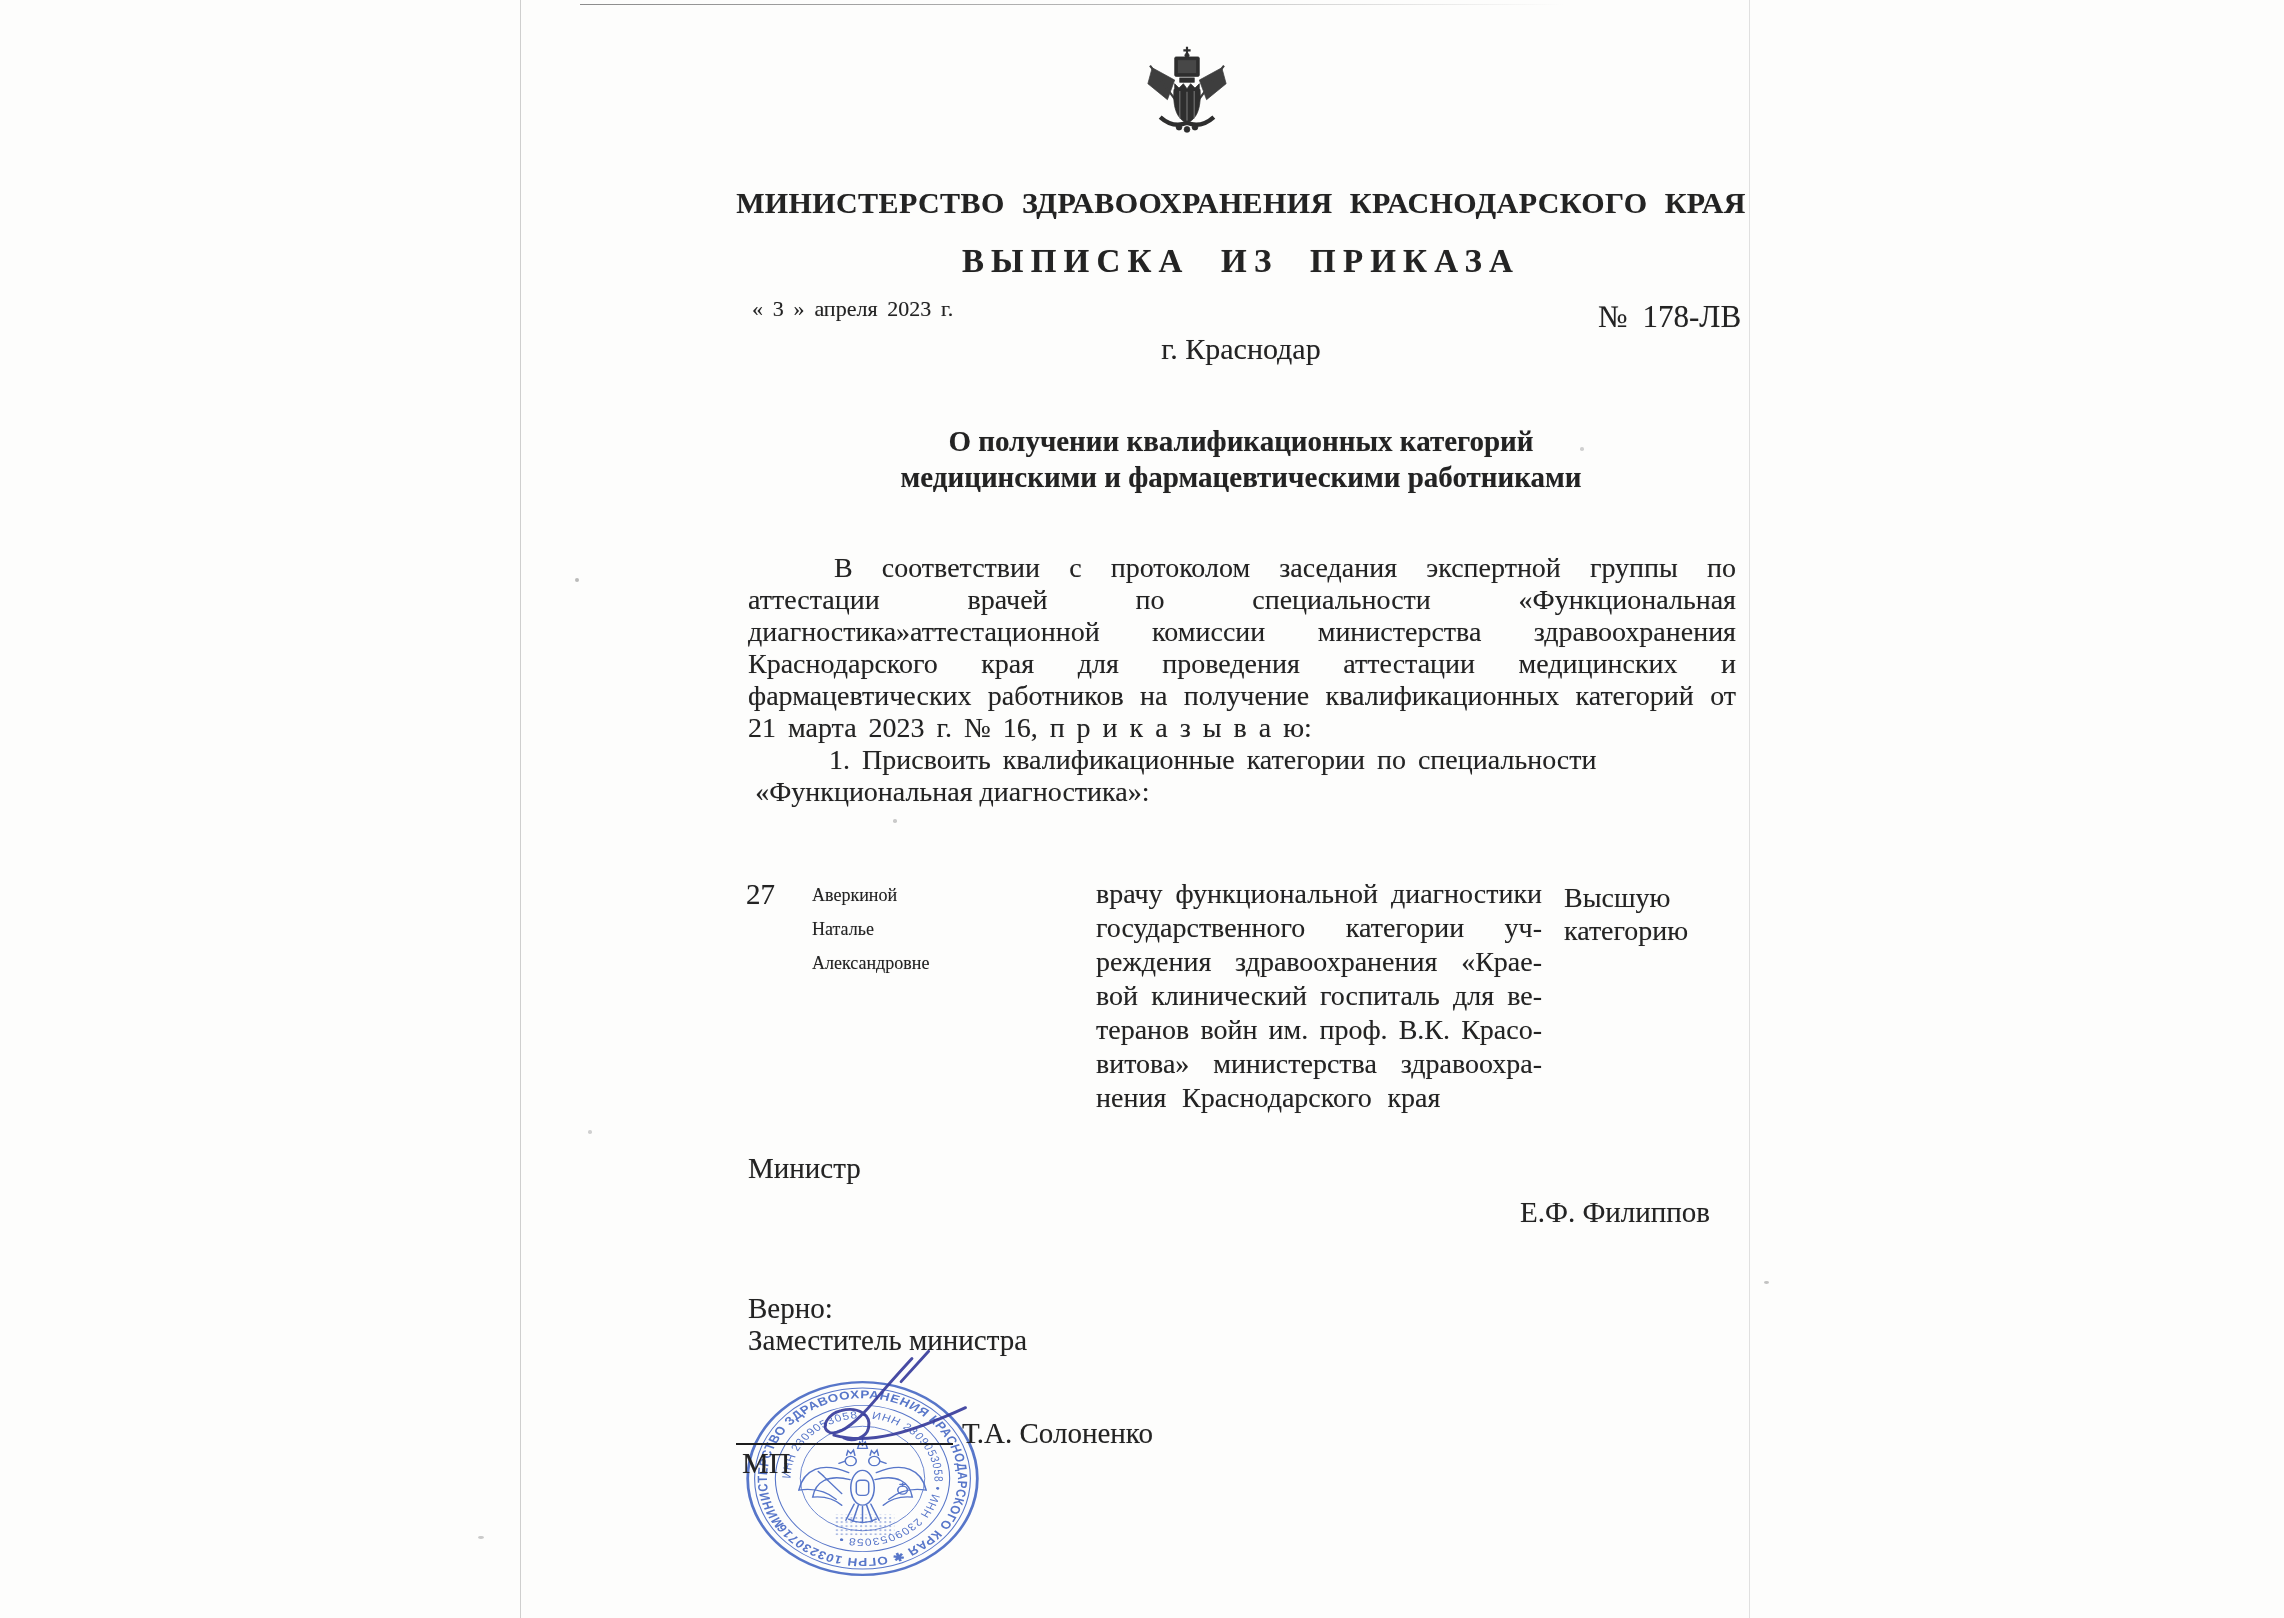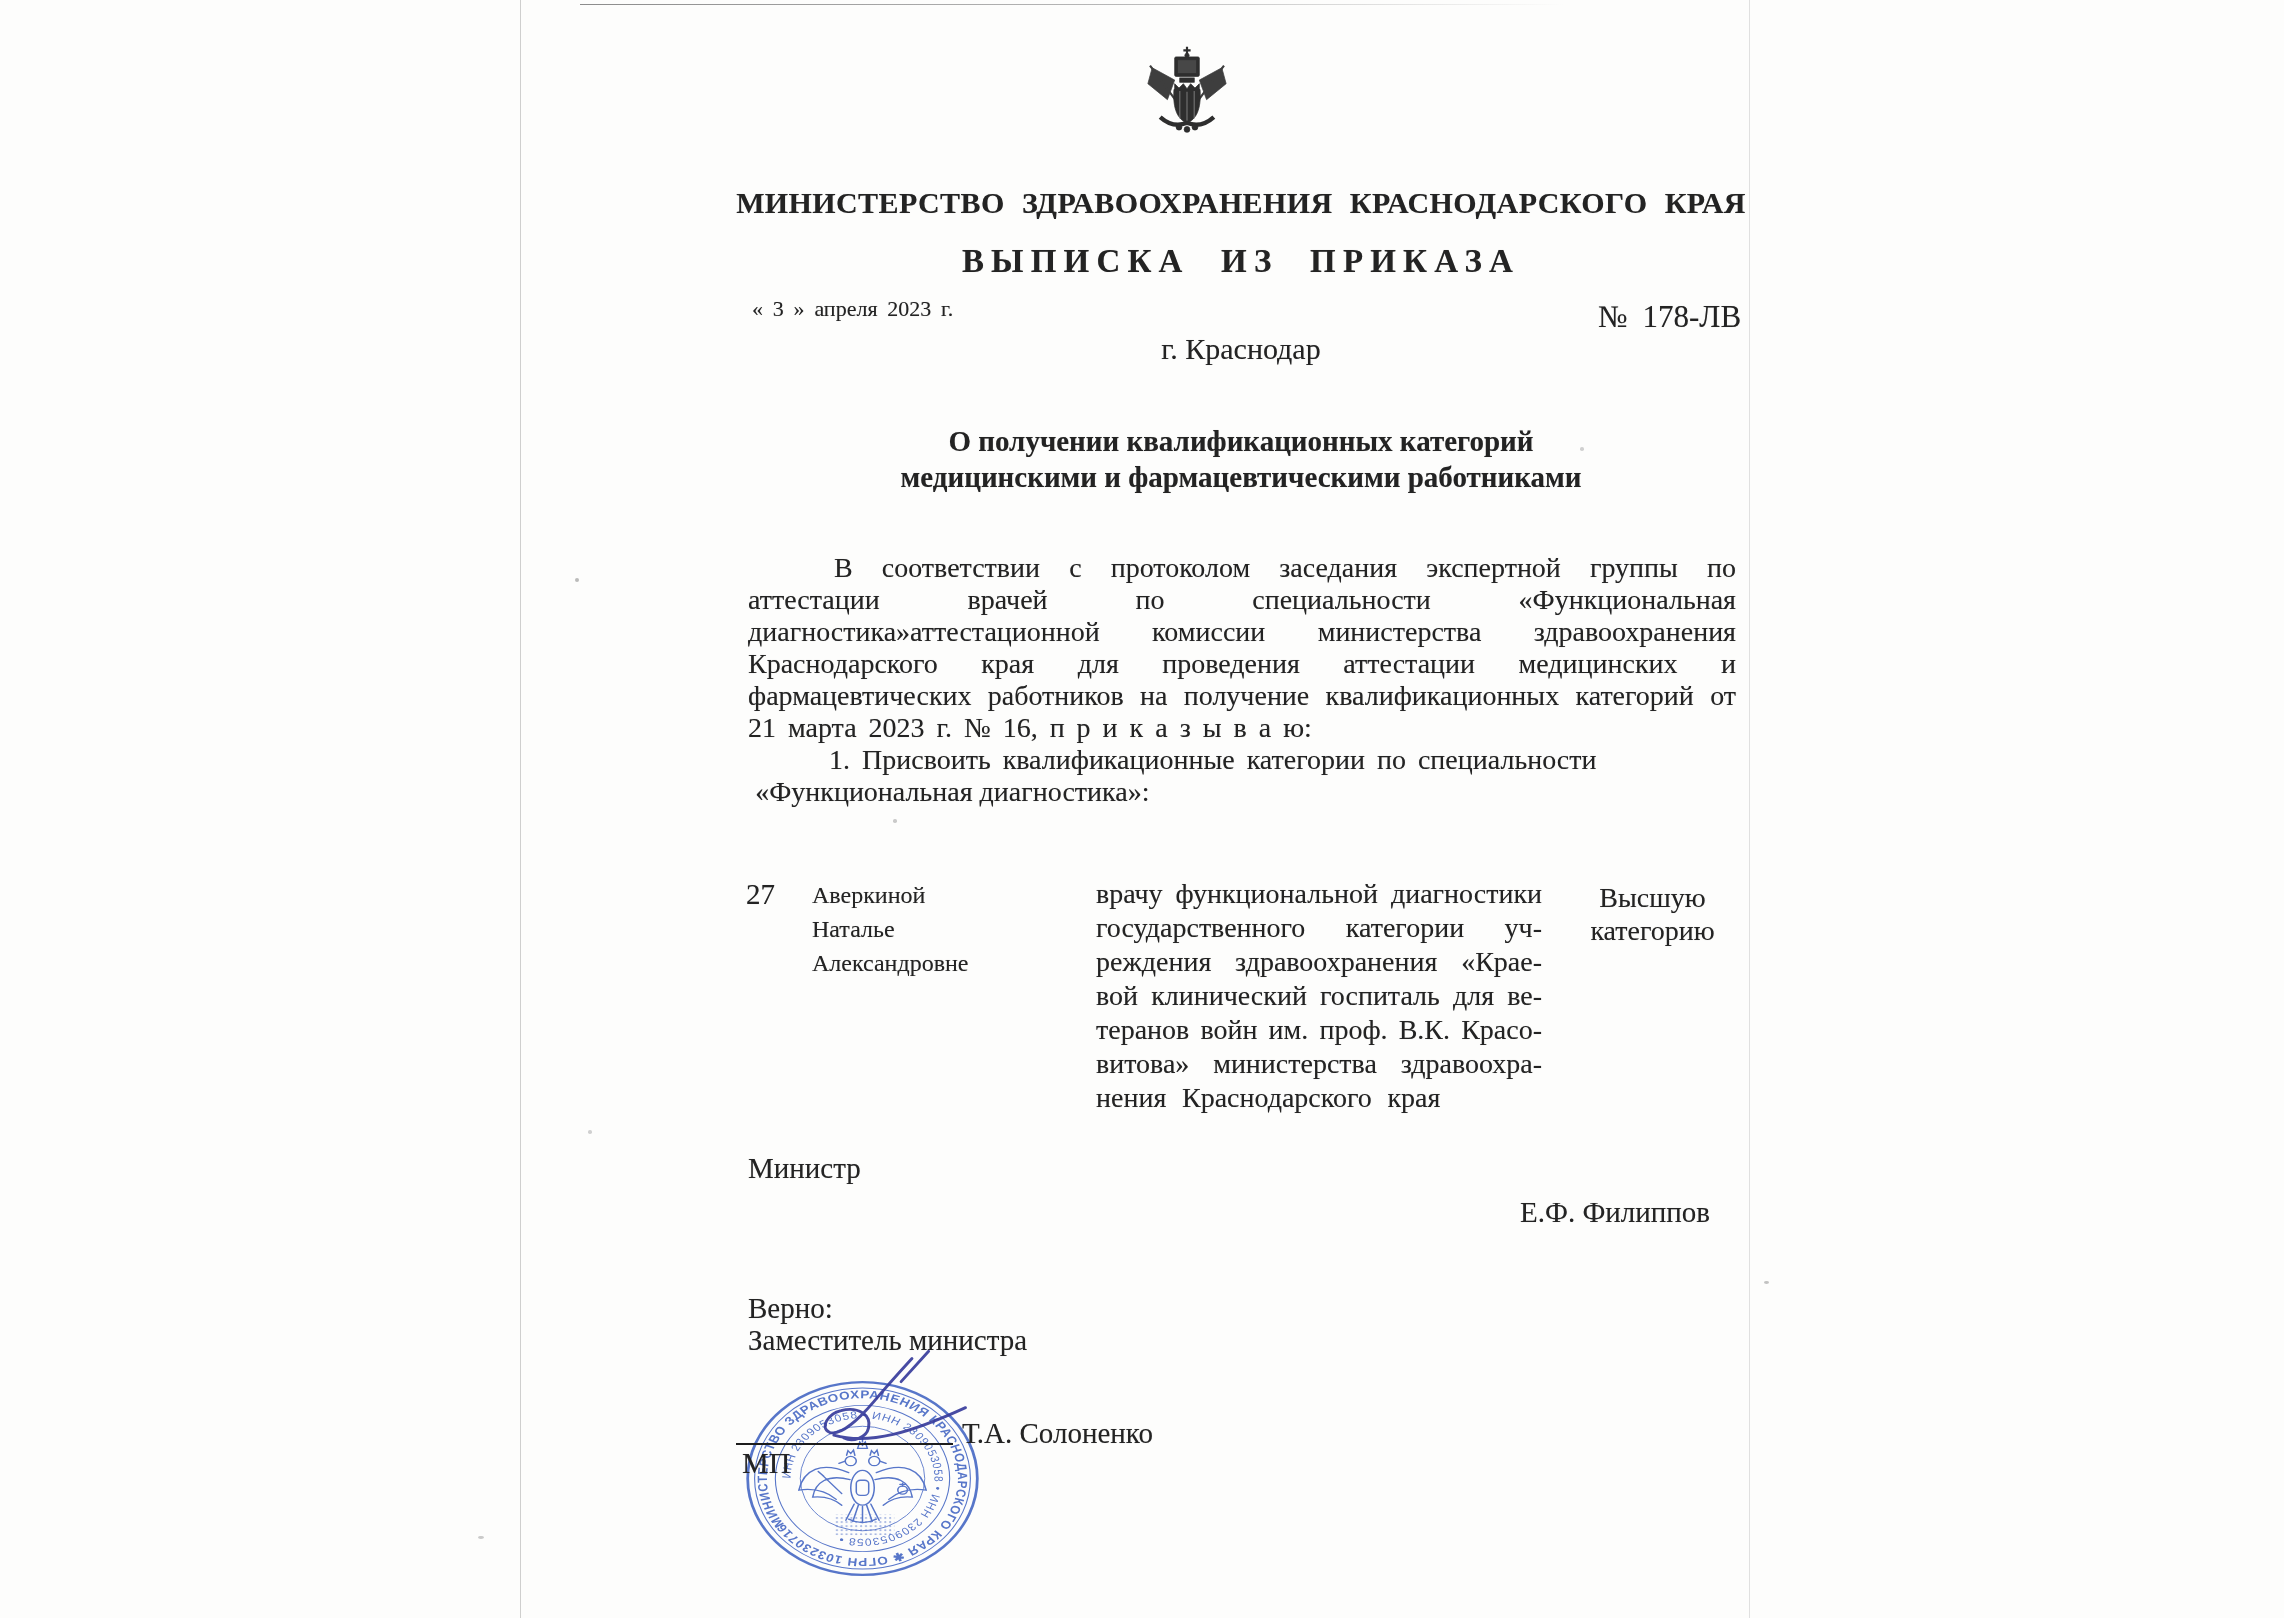--- a/index.html
+++ b/index.html
@@ -25,25 +25,25 @@
   
   .para{left:748px;top:552px;width:988px;font-size:28px;}
   .pline{height:32px;line-height:32px;white-space:nowrap;}
   .jline{white-space:normal;text-align:justify;text-align-last:justify;}
   .indent1{padding-left:86px;}
   .indent2{padding-left:81px;}
   .indent3{padding-left:7.2px;}
   .wsp{word-spacing:5px;}
   
   .rownum{left:746px;top:878px;font-size:29px;}
-  .namecol{left:812px;top:878px;width:290px;font-size:24px;line-height:34px;}
+  .namecol{left:812px;top:878px;width:290px;font-size:18px;line-height:34px;}
   .desccol{left:1096px;top:877px;width:446px;font-size:28px;}
   .dline{height:34px;line-height:34px;text-align:justify;text-align-last:justify;}
   .dline-last{height:34px;line-height:34px;word-spacing:8.7px;}
-  .catcol{left:1564px;top:881px;width:177px;font-size:28px;line-height:33px;text-align:center;}
+  .catcol{left:1564px;top:881px;width:177px;font-size:28px;line-height:33px;}
   
   .minister{left:748px;top:1152px;font-size:29px;}
   .minister-name{left:1520px;top:1196px;font-size:29px;}
   .verno{left:748px;top:1292px;font-size:29px;}
   .deputy1{left:748px;top:1324px;font-size:29px;}
   .deputy2{left:748px;top:1356px;font-size:29px;z-index:4;}
   .deputy-name{left:962px;top:1417px;font-size:29px;z-index:6;}
   .mp{left:742px;top:1446px;font-size:30px;z-index:6;}
   .sigline{left:736px;top:1443px;width:217px;height:0;border-top:2.2px solid #1c1c1c;z-index:5;}
   .seal{left:738px;top:1374px;width:249px;height:209px;z-index:2;opacity:.92;}

